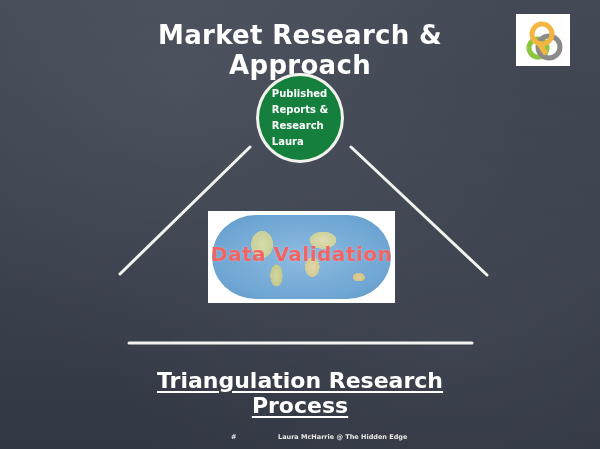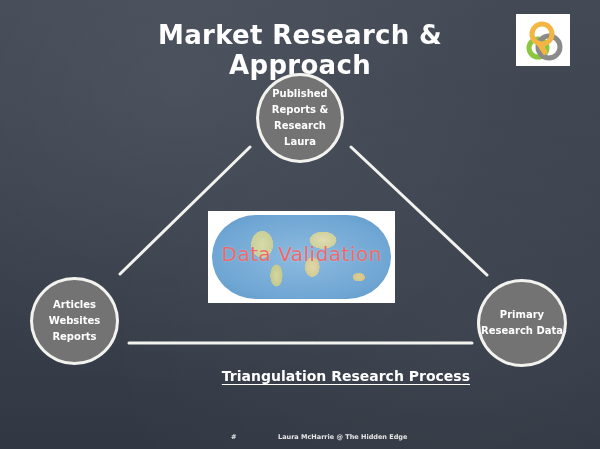--- a/index.html
+++ b/index.html
@@ -20,24 +20,24 @@
       font-family: "DejaVu Sans", sans-serif;
     }
     .logo {
       position: absolute; left: 516px; top: 14px; width: 54px; height: 52px;
       background: #ffffff;
     }
     .logo svg { width: 54px; height: 52px; display: block; }
     svg.lines { position: absolute; left: 0; top: 0; width: 600px; height: 449px; }
     .node {
       position: absolute; border-radius: 50%;
-      background: #737373; border: 3px solid #f2f2ee;
+      background: #15803d; border: 3px solid #f2f2ee;
       box-sizing: border-box;
       display: flex; align-items: center; justify-content: center;
-      text-align: center; color: #ffffff; font-weight: bold;
+      text-align: left; color: #ffffff; font-weight: bold;
       font-size: 10px; line-height: 16px;
       font-family: "DejaVu Sans", sans-serif;
     }
     .node .inner { display: flex; flex-direction: column; }
     .node-top { left: 256px; top: 73px; width: 88px; height: 90px; }
     .node-left { left: 30px; top: 277px; width: 89px; height: 88px; }
     .node-right { left: 477px; top: 279px; width: 90px; height: 88px; }
     .map {
       position: absolute; left: 208px; top: 211px; width: 187px; height: 92px;
       background: #ffffff; overflow: hidden;
@@ -48,29 +48,29 @@
       background:
         radial-gradient(ellipse 18px 22px at 28% 35%, #d7dca8 0%, #c8cf9a 60%, rgba(0,0,0,0) 62%),
         radial-gradient(ellipse 10px 18px at 36% 72%, #d4d7a0 0%, #c3c98d 60%, rgba(0,0,0,0) 62%),
         radial-gradient(ellipse 22px 14px at 62% 30%, #e2dcb3 0%, #cdd19c 60%, rgba(0,0,0,0) 62%),
         radial-gradient(ellipse 12px 16px at 56% 62%, #e3d8a8 0%, #d1cb96 60%, rgba(0,0,0,0) 62%),
         radial-gradient(ellipse 10px 7px at 82% 74%, #e0cf95 0%, #d2c489 60%, rgba(0,0,0,0) 62%),
         radial-gradient(ellipse at 50% 50%, #8dbbe0 0%, #6fa6d3 70%, #5f98c8 100%);
     }
     .map .label {
       position: absolute; left: 0; right: 0; top: 31px;
-      text-align: center; color: #f36464; font-weight: normal;
+      text-align: center; color: #f36464; font-weight: bold;
       font-size: 20px; letter-spacing: 0.5px;
       font-family: "DejaVu Sans", sans-serif;
       text-shadow: 0 0 2px rgba(255,255,255,0.4);
     }
     .subtitle {
       position: absolute; left: 130px; top: 368px; width: 340px;
-      text-align: right; color: #ffffff; font-weight: bold;
-      font-size: 14px; text-decoration: underline; text-underline-offset: 3px;
+      text-align: center; color: #ffffff; font-weight: bold;
+      font-size: 22px; text-decoration: underline; text-underline-offset: 3px;
       font-family: "DejaVu Sans", sans-serif;
     }
     .footer {
       position: absolute; left: 0; top: 432px; width: 600px; height: 12px;
       color: #e6e6e6; font-size: 6.5px; font-weight: bold;
       font-family: "DejaVu Sans", sans-serif;
     }
     .footer .page { position: absolute; left: 231px; top: 1px; }
     .footer .credit { position: absolute; left: 250px; top: 1px; margin-left: 28px; }
   </style>
@@ -98,34 +98,21 @@
 
   <div class="node node-top">
     <div class="inner">
       <span>Published</span>
       <span>Reports &amp;</span>
       <span>Research</span>
       <span>Laura</span>
     </div>
   </div>
 
-  <div class="node node-left">
-    <div class="inner">
-      <span>Articles</span>
-      <span>Websites</span>
-      <span>Reports</span>
-    </div>
-  </div>
 
-  <div class="node node-right">
-    <div class="inner">
-      <span>Primary</span>
-      <span>Research Data</span>
-    </div>
-  </div>
 
   <div class="map">
     <div class="globe"></div>
     <div class="label">Data Validation</div>
   </div>
 
   <div class="subtitle">Triangulation Research Process</div>
 
   <div class="footer">
     <span class="page">#</span>

